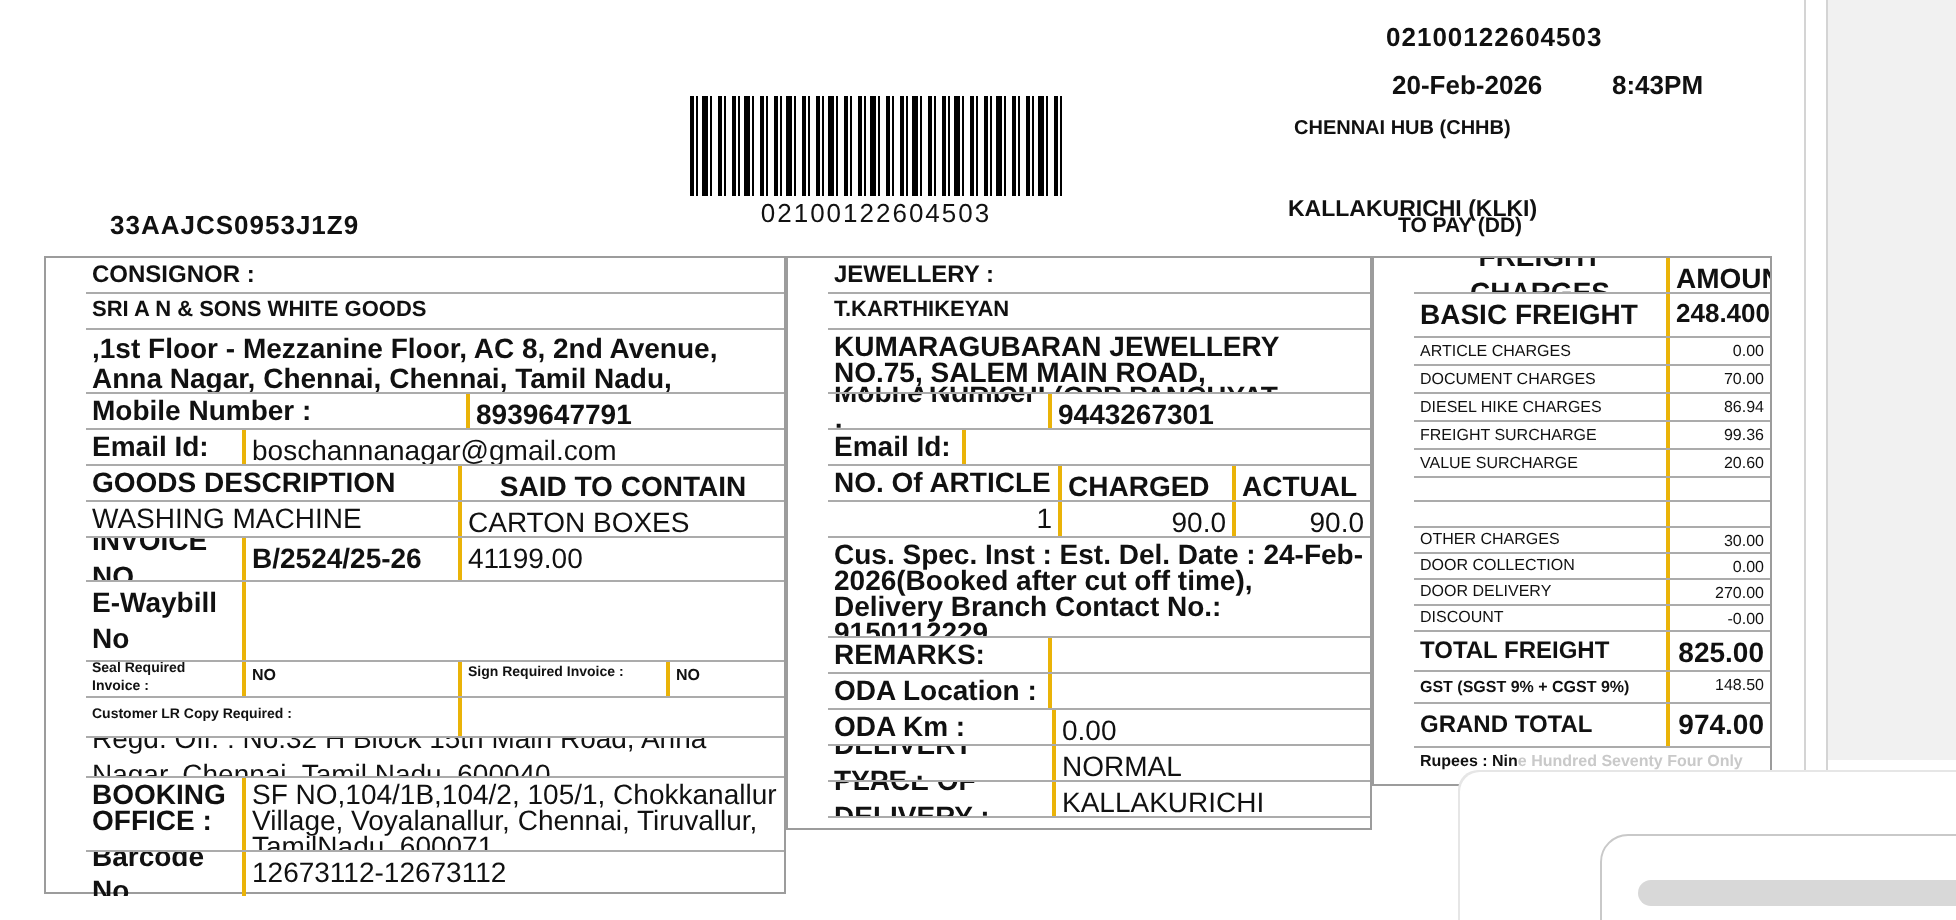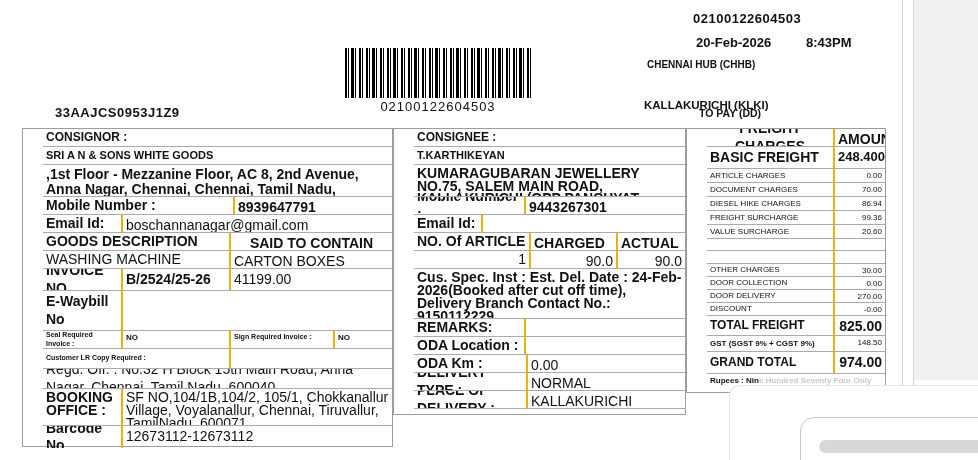--- a/index.html
+++ b/index.html
@@ -110,21 +110,21 @@
       <div class="c f10 lh13 grow">SF NO,104/1B,104/2, 105/1, Chokkanallur Village, Voyalanallur, Chennai, Tiruvallur, TamilNadu, 600071</div>
     </div>
     <div class="row h22 vc">
       <div class="c b f10" style="width:78px">Barcode No</div>
       <div class="c f10 grow">12673112-12673112</div>
     </div>
   </div>
 
   <div class="col" style="left:393px;top:128px;width:293px;height:287px">
     <div class="row h18 vc">
-        <div class="c b f12 grow">CONSIGNEE :</div>
+        <div class="c b f12 grow">JEWELLERY :</div>
       </div>
     <div class="row h18 vc">
         <div class="c b f11 grow">T.KARTHIKEYAN</div>
       </div>
     <div class="row h32">
         <div class="c b f10 lh12 grow">KUMARAGUBARAN JEWELLERY NO.75, SALEM MAIN ROAD, KALLAKURICHI (OPP PANCHYAT UNION SCHOOL) - 606202, 9-606202</div>
       </div>
     <div class="row h18 vc">
       <div class="c b f10" style="width:110px">Mobile Number :</div>
       <div class="c b f10 grow">9443267301</div>

